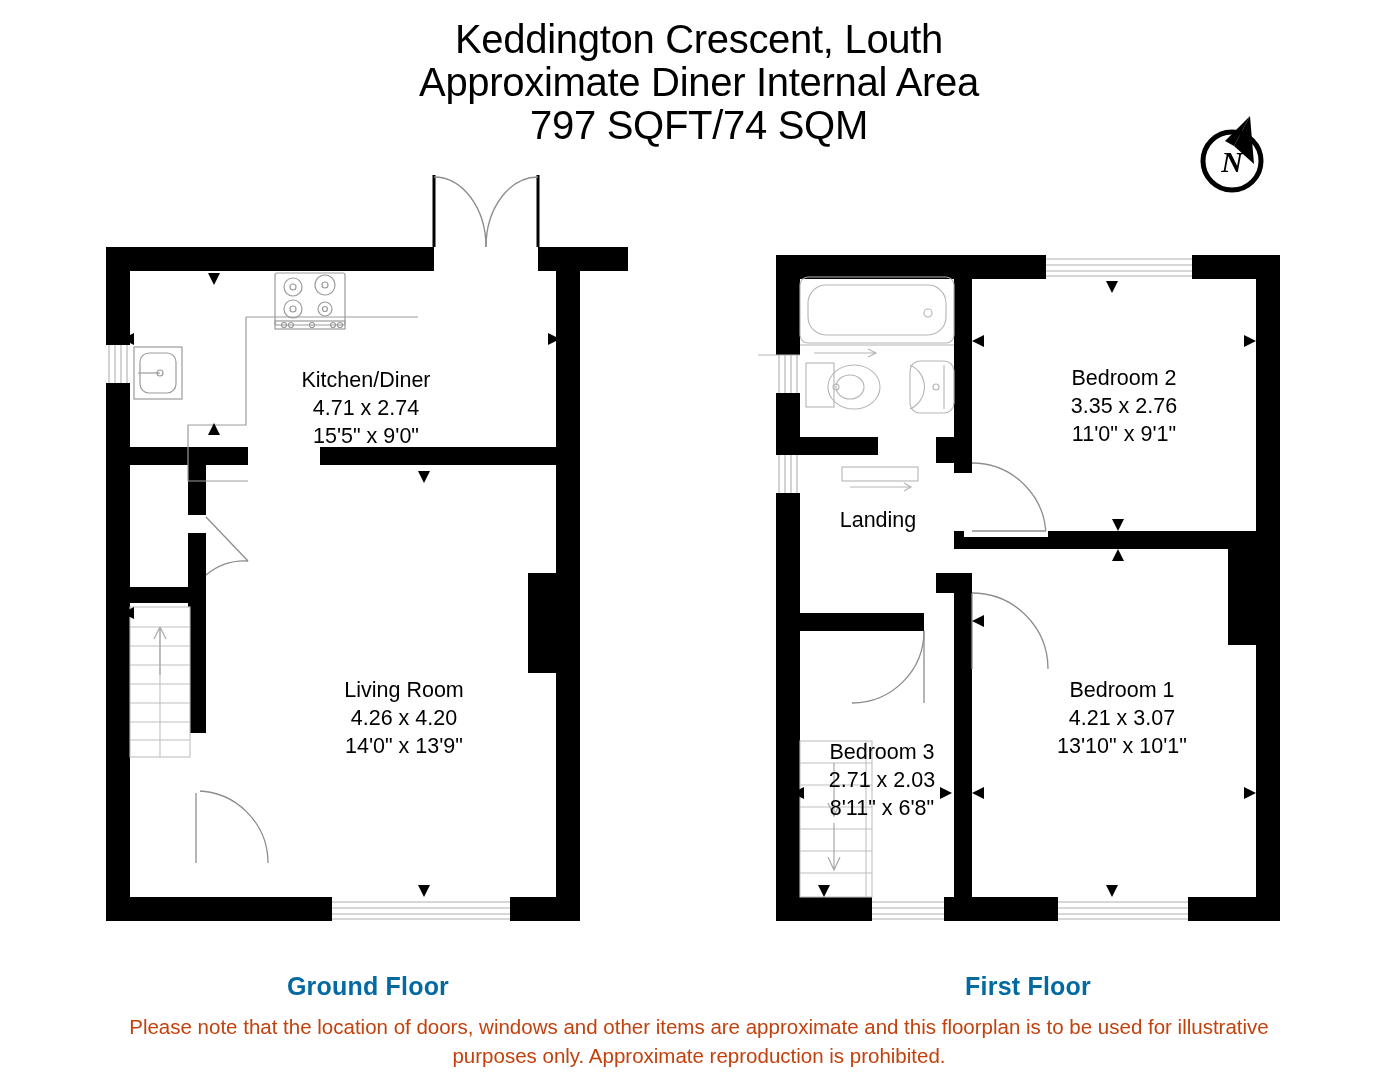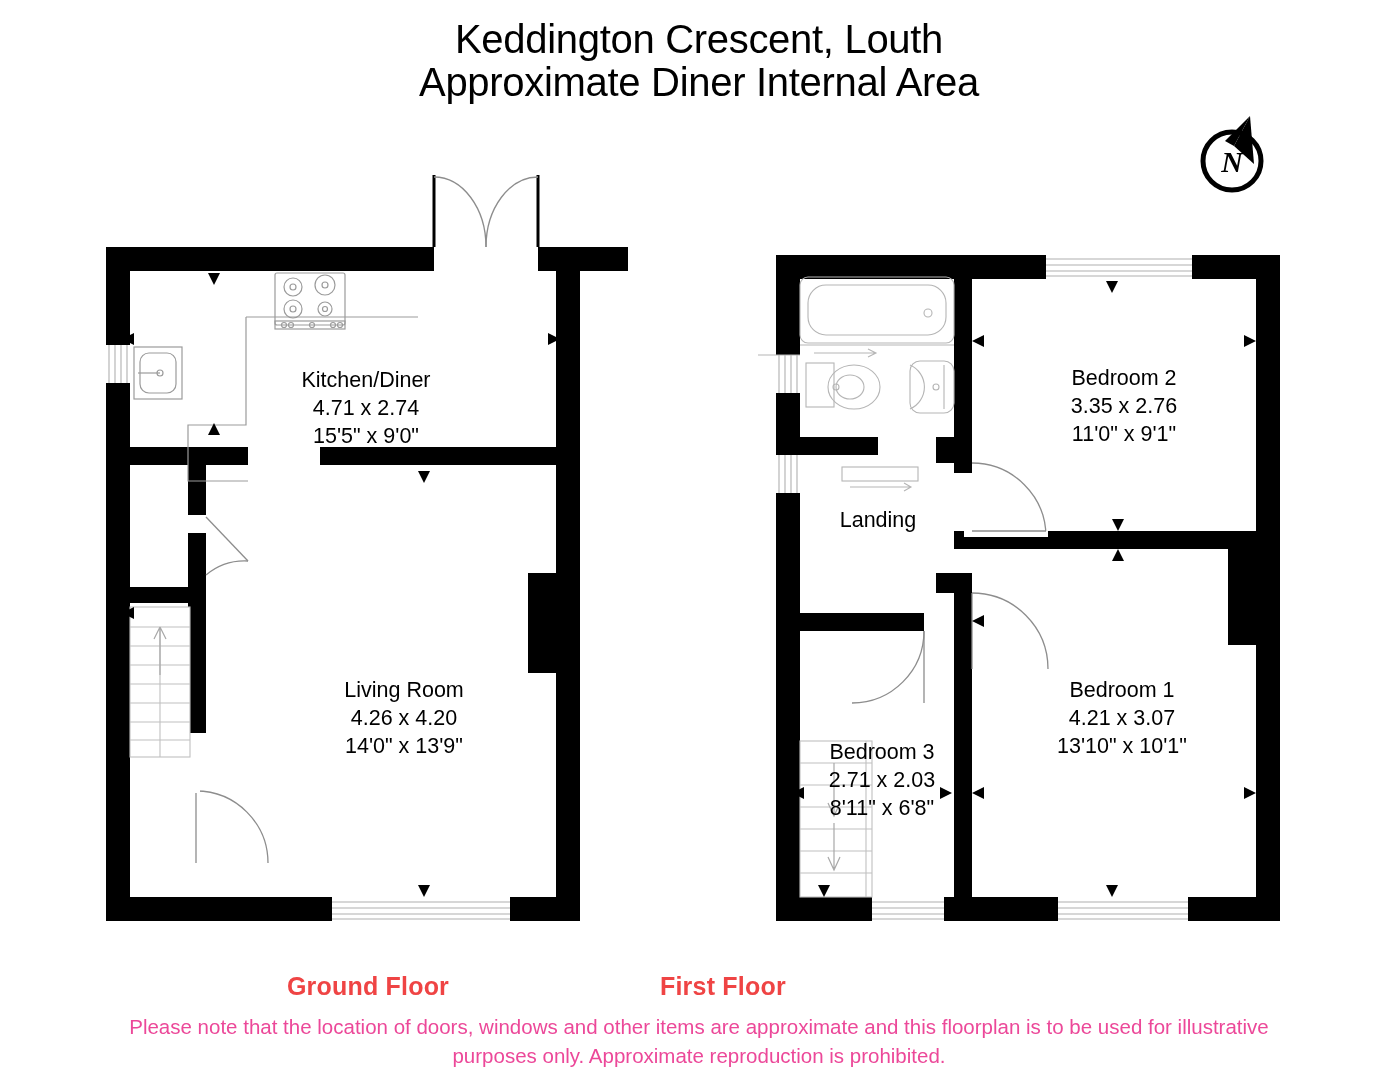--- a/index.html
+++ b/index.html
@@ -46,35 +46,35 @@
   .plan-svg {
     position: absolute;
   }
   #ground-plan { left: 88px; top: 175px; }
   #first-plan  { left: 758px; top: 175px; }
 
   .floor-caption {
     position: absolute;
     font-size: 25px;
     font-weight: bold;
-    color: #ef4444;
+    color: #0369a1;
     letter-spacing: 0.2px;
   }
   #ground-caption { left: 0px; top: 972px; width: 736px; text-align: center; }
-  #first-caption  { left: 660px; top: 972px; width: 736px; text-align: left; }
+  #first-caption  { left: 660px; top: 972px; width: 736px; text-align: center; }
 
   .disclaimer {
     position: absolute;
     left: 60px;
     top: 1012px;
     width: 1278px;
     text-align: center;
     font-size: 20.5px;
     line-height: 1.42;
-    color: #ec4899;
+    color: #c2410c;
   }
   text.rlabel {
     font-family: "Liberation Sans", sans-serif;
     fill: #000;
     font-size: 21.5px;
     text-anchor: middle;
   }
   text.rlabel.name { font-size: 21.5px; }
   text.rlabel.dim  { font-size: 21.5px; }
   .wall  { fill: #000000; }
@@ -87,20 +87,21 @@
   .stairarrow { fill: none; stroke: #a8a8a8; stroke-width: 1.2; }
 </style>
 </head>
 <body>
 
 <div class="page">
 
   <div class="title-block">
     <div class="title-line">Keddington Crescent, Louth</div>
     <div class="title-line">Approximate Diner Internal Area</div>
+    <div class="title-line">797 SQFT/74 SQM</div>
   </div>
 
   <svg class="compass" viewBox="0 0 96 92">
     <circle cx="44" cy="53" r="29" fill="none" stroke="#000" stroke-width="5"></circle>
     <path d="M62 8 L66 56 L46 38 Z" fill="#000"></path>
     <path d="M62 8 L46 38 L37 33 Z" fill="#000"></path>
     <text x="44" y="64" text-anchor="middle" font-family="Liberation Serif, serif" font-size="30" font-weight="bold" font-style="italic" fill="#000">N</text>
   </svg>
 
   <svg id="ground-plan" class="plan-svg" width="540" height="760" viewBox="0 0 540 760">

